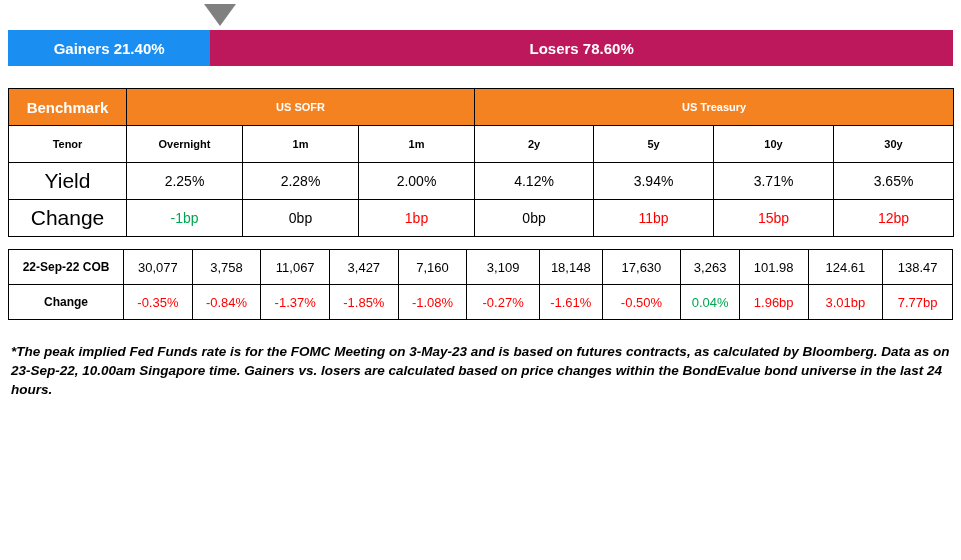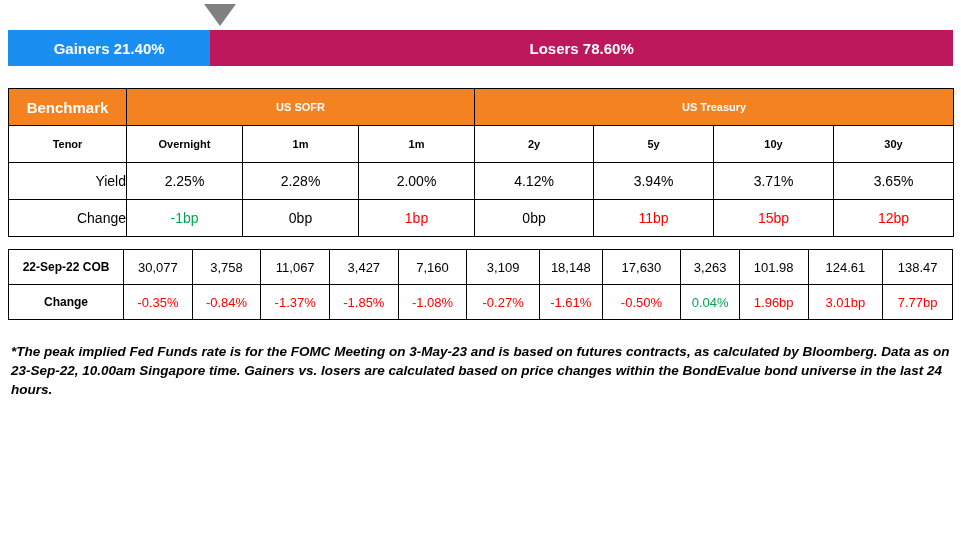--- a/index.html
+++ b/index.html
@@ -85,21 +85,21 @@
     width: 342px;
   }
   .peak-value { font-size: 16px; }
   .spacer { height: 12px; }
 
   
   .rates-table td { height: 36px; margin-top: 26px; }
   .rates-table .benchmark-cell { width: 118px; font-size: 15px; }
   .rates-table .group-cell { font-size: 11px; }
   .rates-table .tenor-head { font-weight: bold; font-size: 11px; }
-  .rates-table .rowlabel { font-size: 14px; text-align: right; }
+  .rates-table .rowlabel { font-size: 21px; }
 
   
   .idx-table td { height: 34px; font-size: 13px; }
   .idx-table .grouphdr { font-size: 15px; }
   .idx-table .colhdr { font-weight: bold; font-size: 12px; line-height: 14px; height: 44px; }
   .idx-table .rowlabel { font-weight: bold; font-size: 12px; }
   .idx-table .datacell { font-size: 13px; }
   .idx-table .changecell { font-size: 13px; }
 
   

